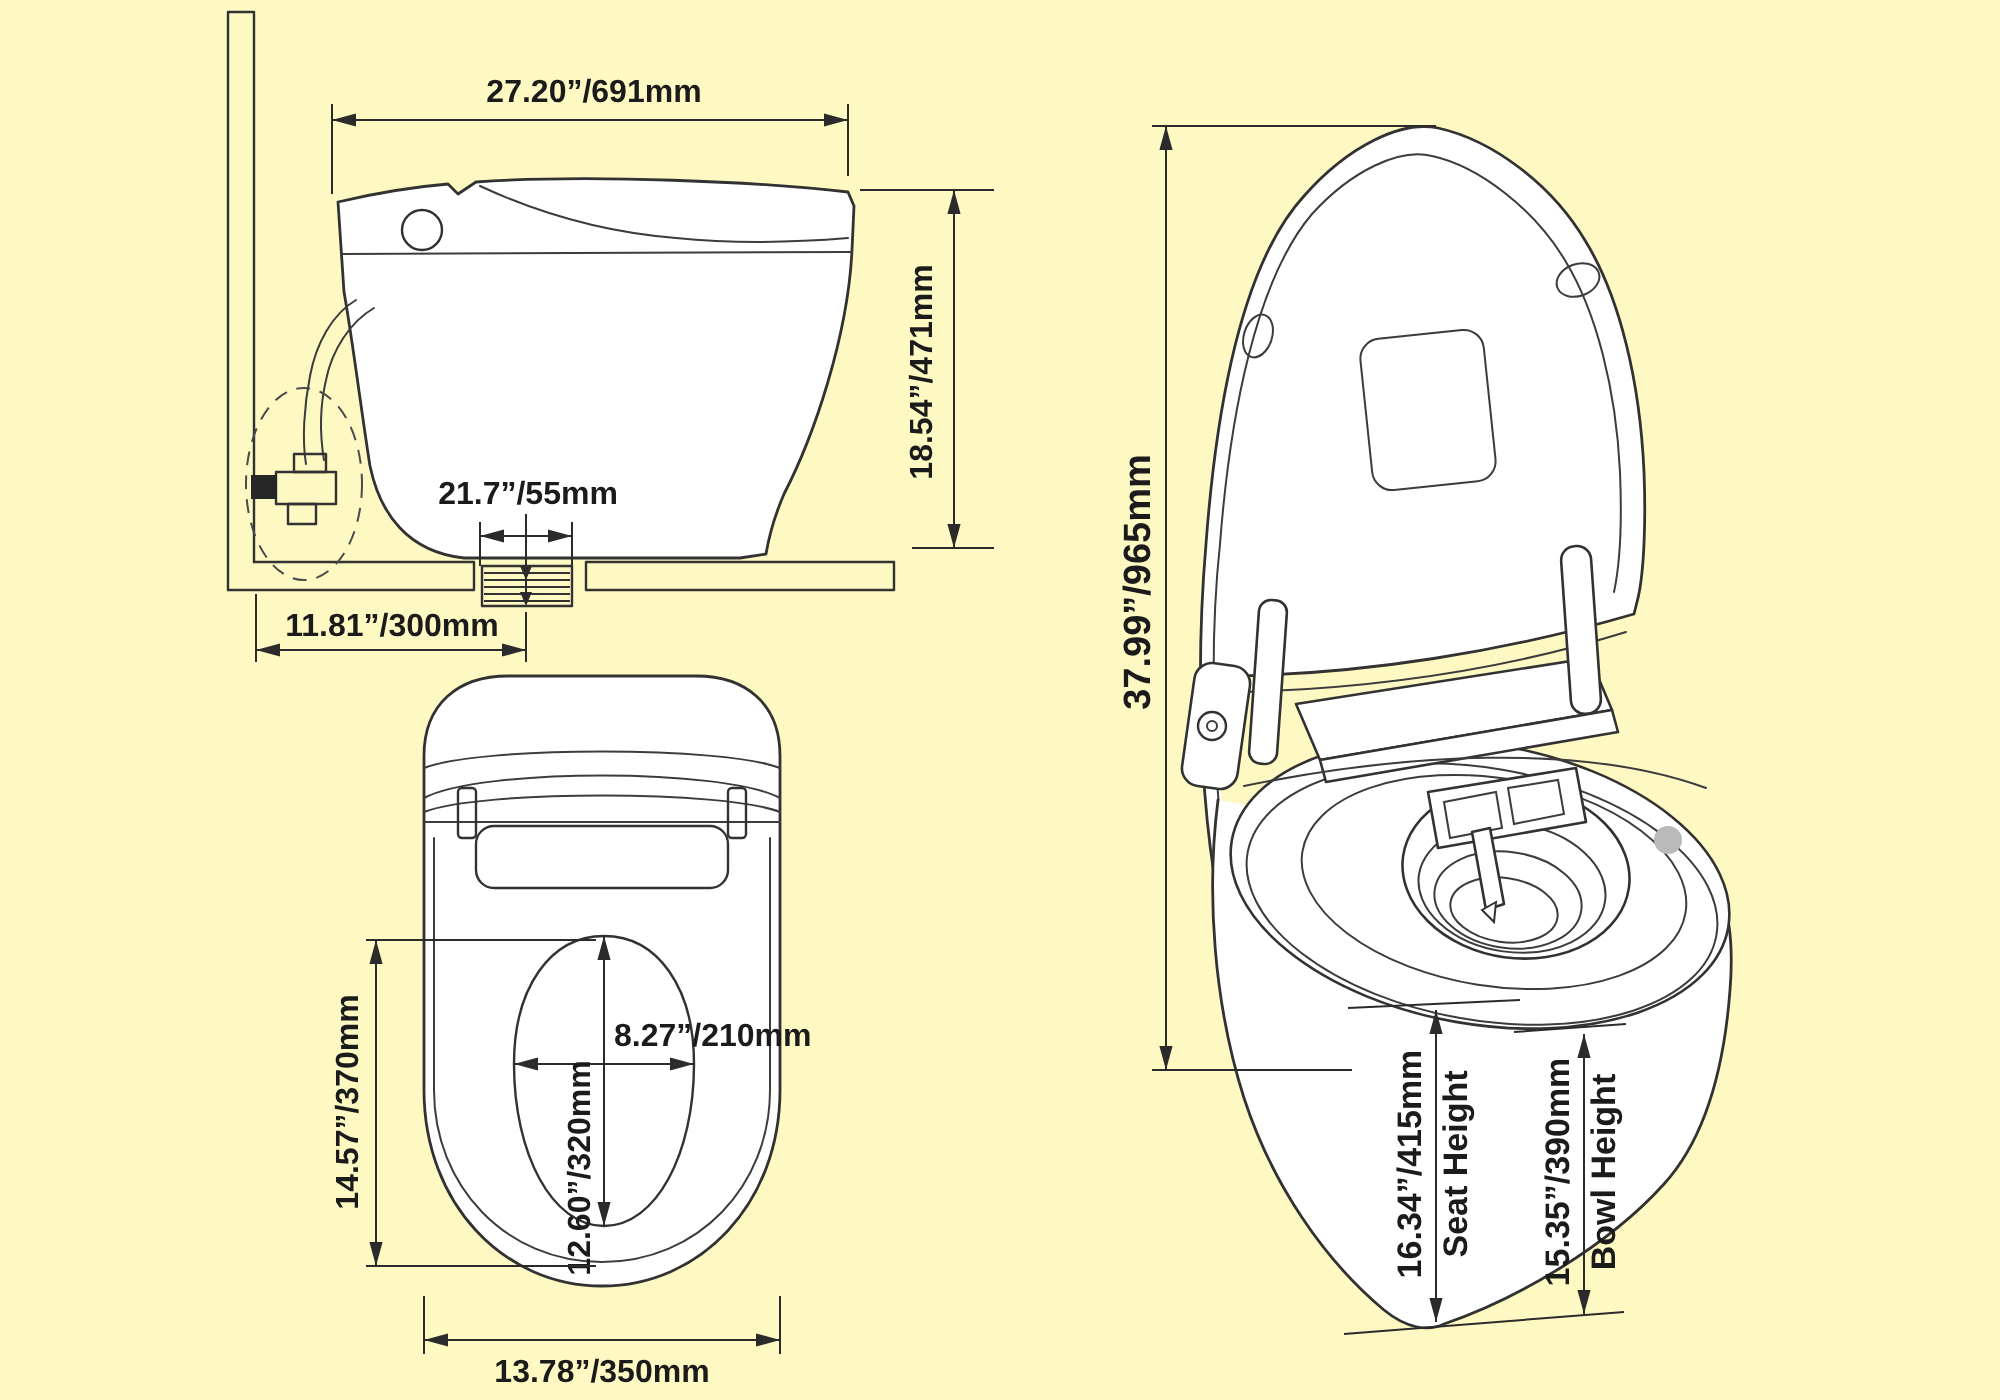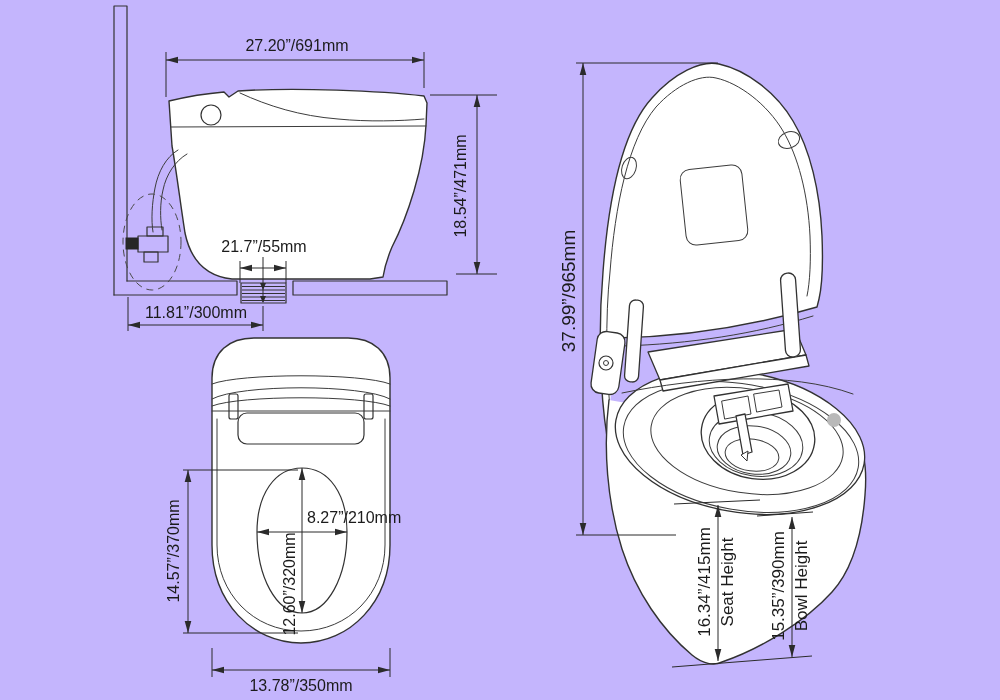--- a/index.html
+++ b/index.html
@@ -1,17 +1,17 @@
 <!DOCTYPE html>
 <html><head>
 <meta charset="utf-8">
 <style>
   html,body{margin:0;padding:0;background:#fff;}
-  .canvas{position:relative;width:1000px;height:700px;background:#c4b5fd;overflow:hidden;
-          font-family:"Liberation Sans",sans-serif;}
+  .canvas{position:relative;width:1000px;height:700px;background:#fef9c3;overflow:hidden;
+          font-family:"Liberation Sans",sans-serif;font-weight:bold;}
   svg{display:block;}
   .outline{fill:#ffffff;stroke:#323232;stroke-width:1.4;stroke-linejoin:round;stroke-linecap:round;}
   .line{fill:none;stroke:#323232;stroke-width:1.2;stroke-linejoin:round;stroke-linecap:round;}
   .thin{fill:none;stroke:#3c3c3c;stroke-width:1;stroke-linecap:round;}
   .whitefill{fill:#ffffff;stroke:#323232;stroke-width:1.3;stroke-linejoin:round;}
   .dim{fill:none;stroke:#2b2b2b;stroke-width:1;}
   .dimtext{fill:#1b1b1b;font-size:16px;}
   .dimtext-big{fill:#1b1b1b;font-size:19px;}
   .dimtext-mid{fill:#1b1b1b;font-size:17px;}
   .hatch{stroke:#323232;stroke-width:1;}

